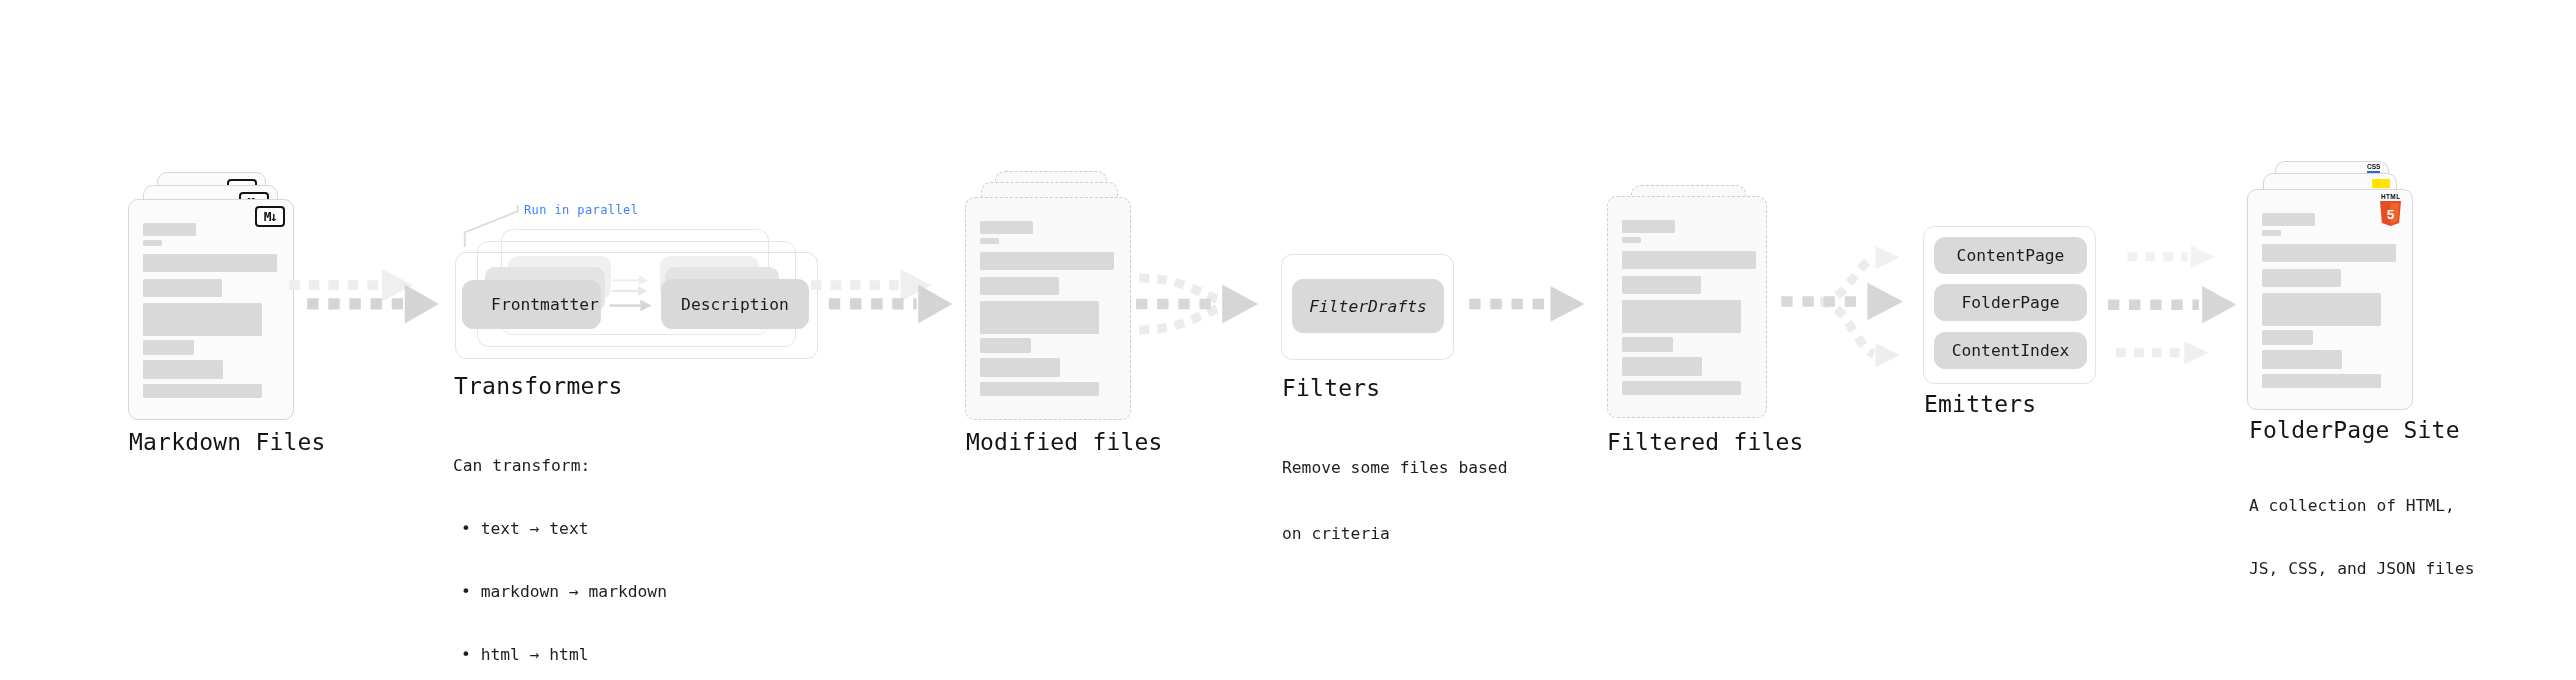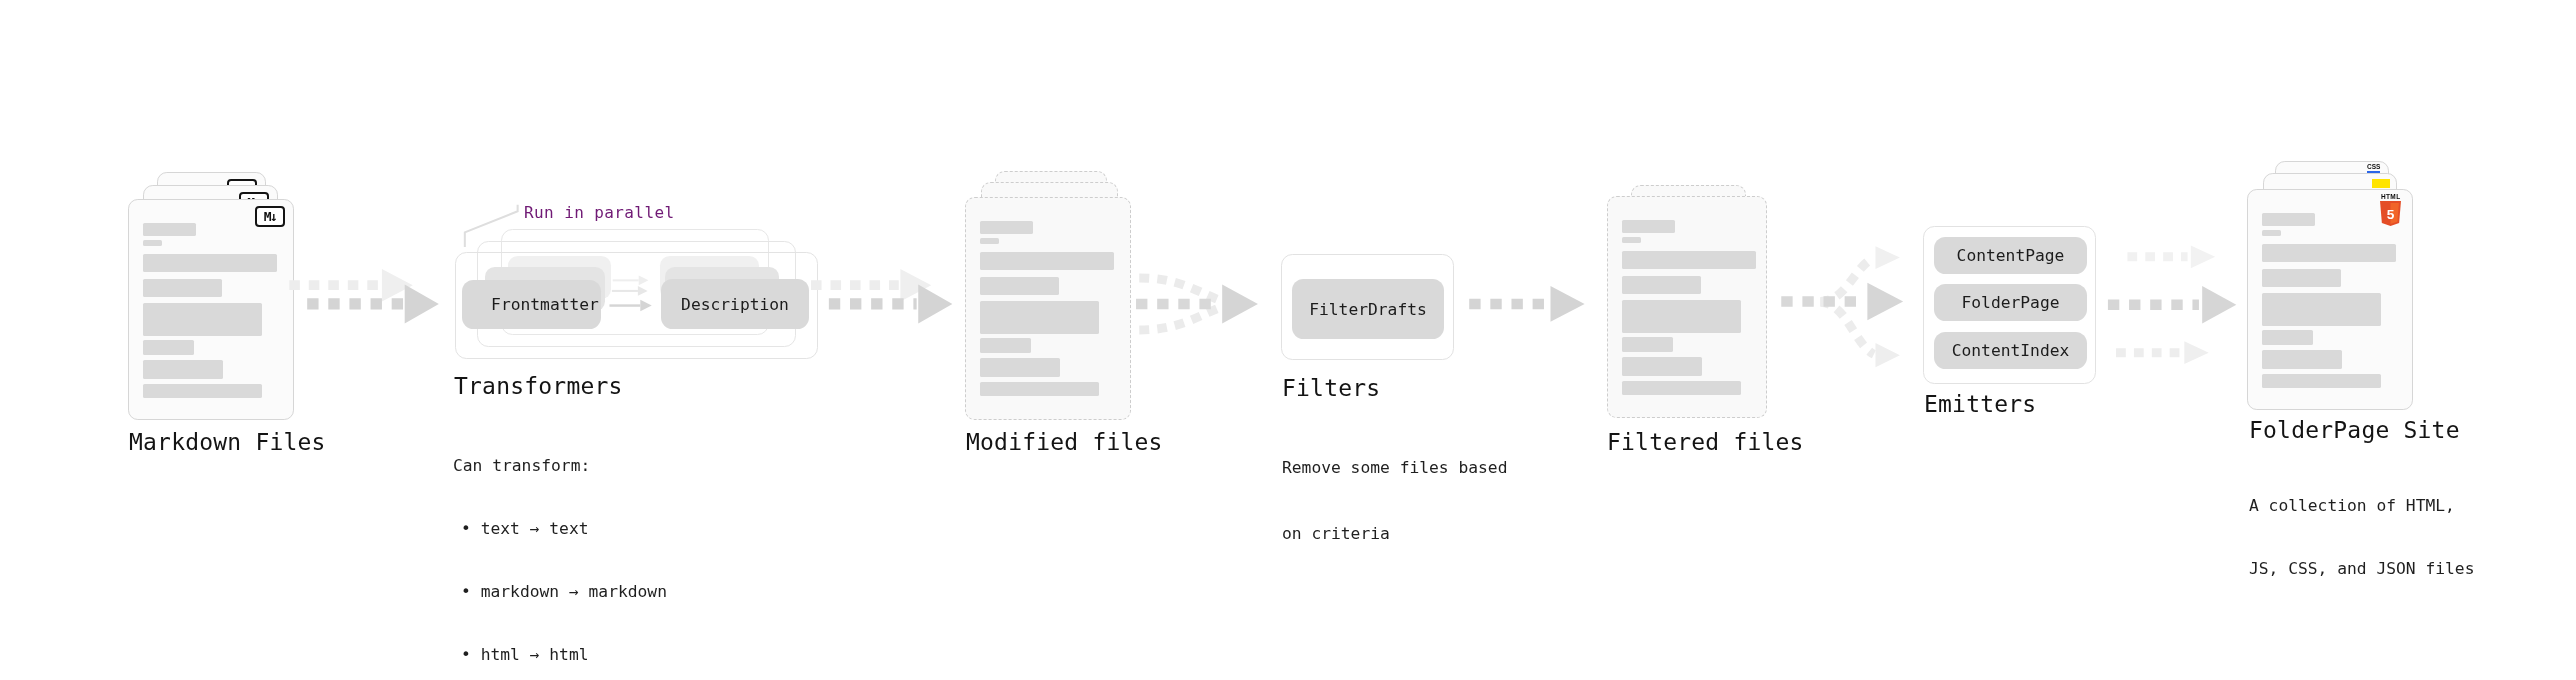--- a/index.html
+++ b/index.html
@@ -17,21 +17,21 @@
   .pill{position:absolute;background:#d9d9d9;border-radius:11.4px;display:flex;align-items:center;justify-content:center;
         font-size:16.3px;color:#1c1c1c;box-sizing:border-box;white-space:pre;}
   .ghost{position:absolute;border-radius:9.8px;}
   .g1{background:#e4e4e4;}
   .g2{background:#f0f0f0;}
   .obox{position:absolute;border:1.6px solid #e3e3e3;border-radius:11.4px;background:transparent;box-sizing:border-box;}
   
   .title{position:absolute;font-size:23px;font-weight:500;color:#141414;white-space:pre;letter-spacing:0.2px;}
   .sub{position:absolute;font-size:16.3px;color:#1f1f1f;white-space:pre;line-height:21px;}
   .sub .indent{padding-left:8.1px;}
-  .note{position:absolute;font-size:16px;color:#701a75;white-space:pre;letter-spacing:0.4px;}
+  .note{position:absolute;font-size:12px;color:#3b82f6;white-space:pre;letter-spacing:0.4px;}
   
   .md-icon{position:absolute;right:8.1px;top:5.7px;width:30px;height:21px;border:2.4px solid #141414;border-radius:4.1px;
            background:#fff;display:flex;align-items:center;justify-content:center;
            font-weight:bold;font-size:13px;color:#111;letter-spacing:-1.6px;box-sizing:border-box;}
   .css-icon{position:absolute;right:6.5px;top:1.6px;width:16.3px;text-align:center;
             font-family:"Liberation Sans",sans-serif;}
   .css-word{font-size:6.5px;font-weight:bold;color:#111;line-height:6.5px;}
   .css-bar{height:2.4px;width:13px;margin:0.8px auto 0 auto;}
   .js-icon{position:absolute;right:6.5px;top:4.9px;width:18px;height:9px;}
   .html5-icon{position:absolute;right:9.8px;top:3.3px;width:23px;text-align:center;}
@@ -97,21 +97,21 @@
         <div class="bar" style="left: 14px; top: 79px; width: 79px; height: 18px;"></div>
         <div class="bar" style="left: 14px; top: 103px; width: 119px; height: 32.5px;"></div>
         <div class="bar" style="left: 14px; top: 140px; width: 51px; height: 14.6px;"></div>
         <div class="bar" style="left: 14px; top: 160px; width: 80px; height: 18.7px;"></div>
         <div class="bar" style="left: 14px; top: 184px; width: 119px; height: 14px;"></div>
       </div>
   </div>
   <div class="title" style="left:966px;top:429px;">Modified files</div>
 
   <div class="obox" style="left:1281px;top:254px;width:173px;height:106px;border-color:#e2e2e2;"></div>
-  <div class="pill" style="left:1292px;top:279px;width:152px;height:60px;">FilterDrafts</div>
+  <div class="pill" style="left:1292px;top:279px;width:152px;height:54px;font-style:italic;">FilterDrafts</div>
   <div class="title" style="left:1282px;top:375px;">Filters</div>
   <div class="sub" style="left:1282px;top:413px;line-height:22px;">
     <div>Remove some files based</div>
     <div>on criteria</div>
   </div>
 
   <div class="stack" style="left:1607px;top:185px;width:163px;height:244px;">
     <div class="card dashed" style="left:24.4px;top:0;width:115px;height:37px;"></div>
     <div class="card dashed file-body" style="left:0;top:11.4px;width:160px;height:222px;">
         <div class="bar" style="left: 14px; top: 23px; width: 53px; height: 13px;"></div>

